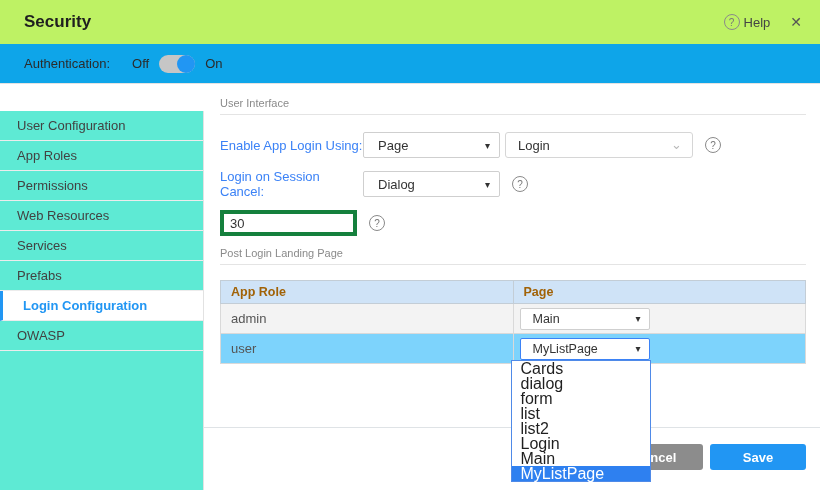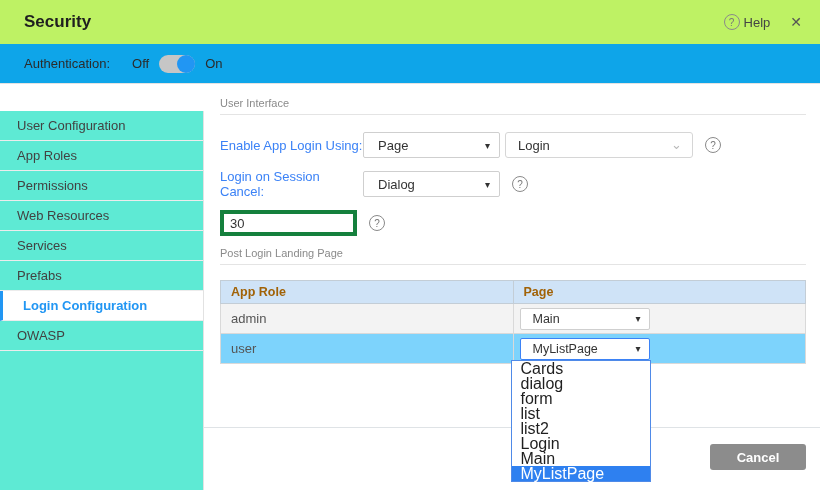--- a/index.html
+++ b/index.html
@@ -229,17 +229,18 @@
                 </ul>
               </span>
             </td>
           </tr>
         </tbody>
       </table>
 
       <hr class="footer-sep">
       <div class="footer">
         <button class="btn btn-cancel">Cancel</button>
+        <button class="btn btn-save">Save</button>
       </div>
 
     </div>
   </div>
 </div>
 
 </body></html>

